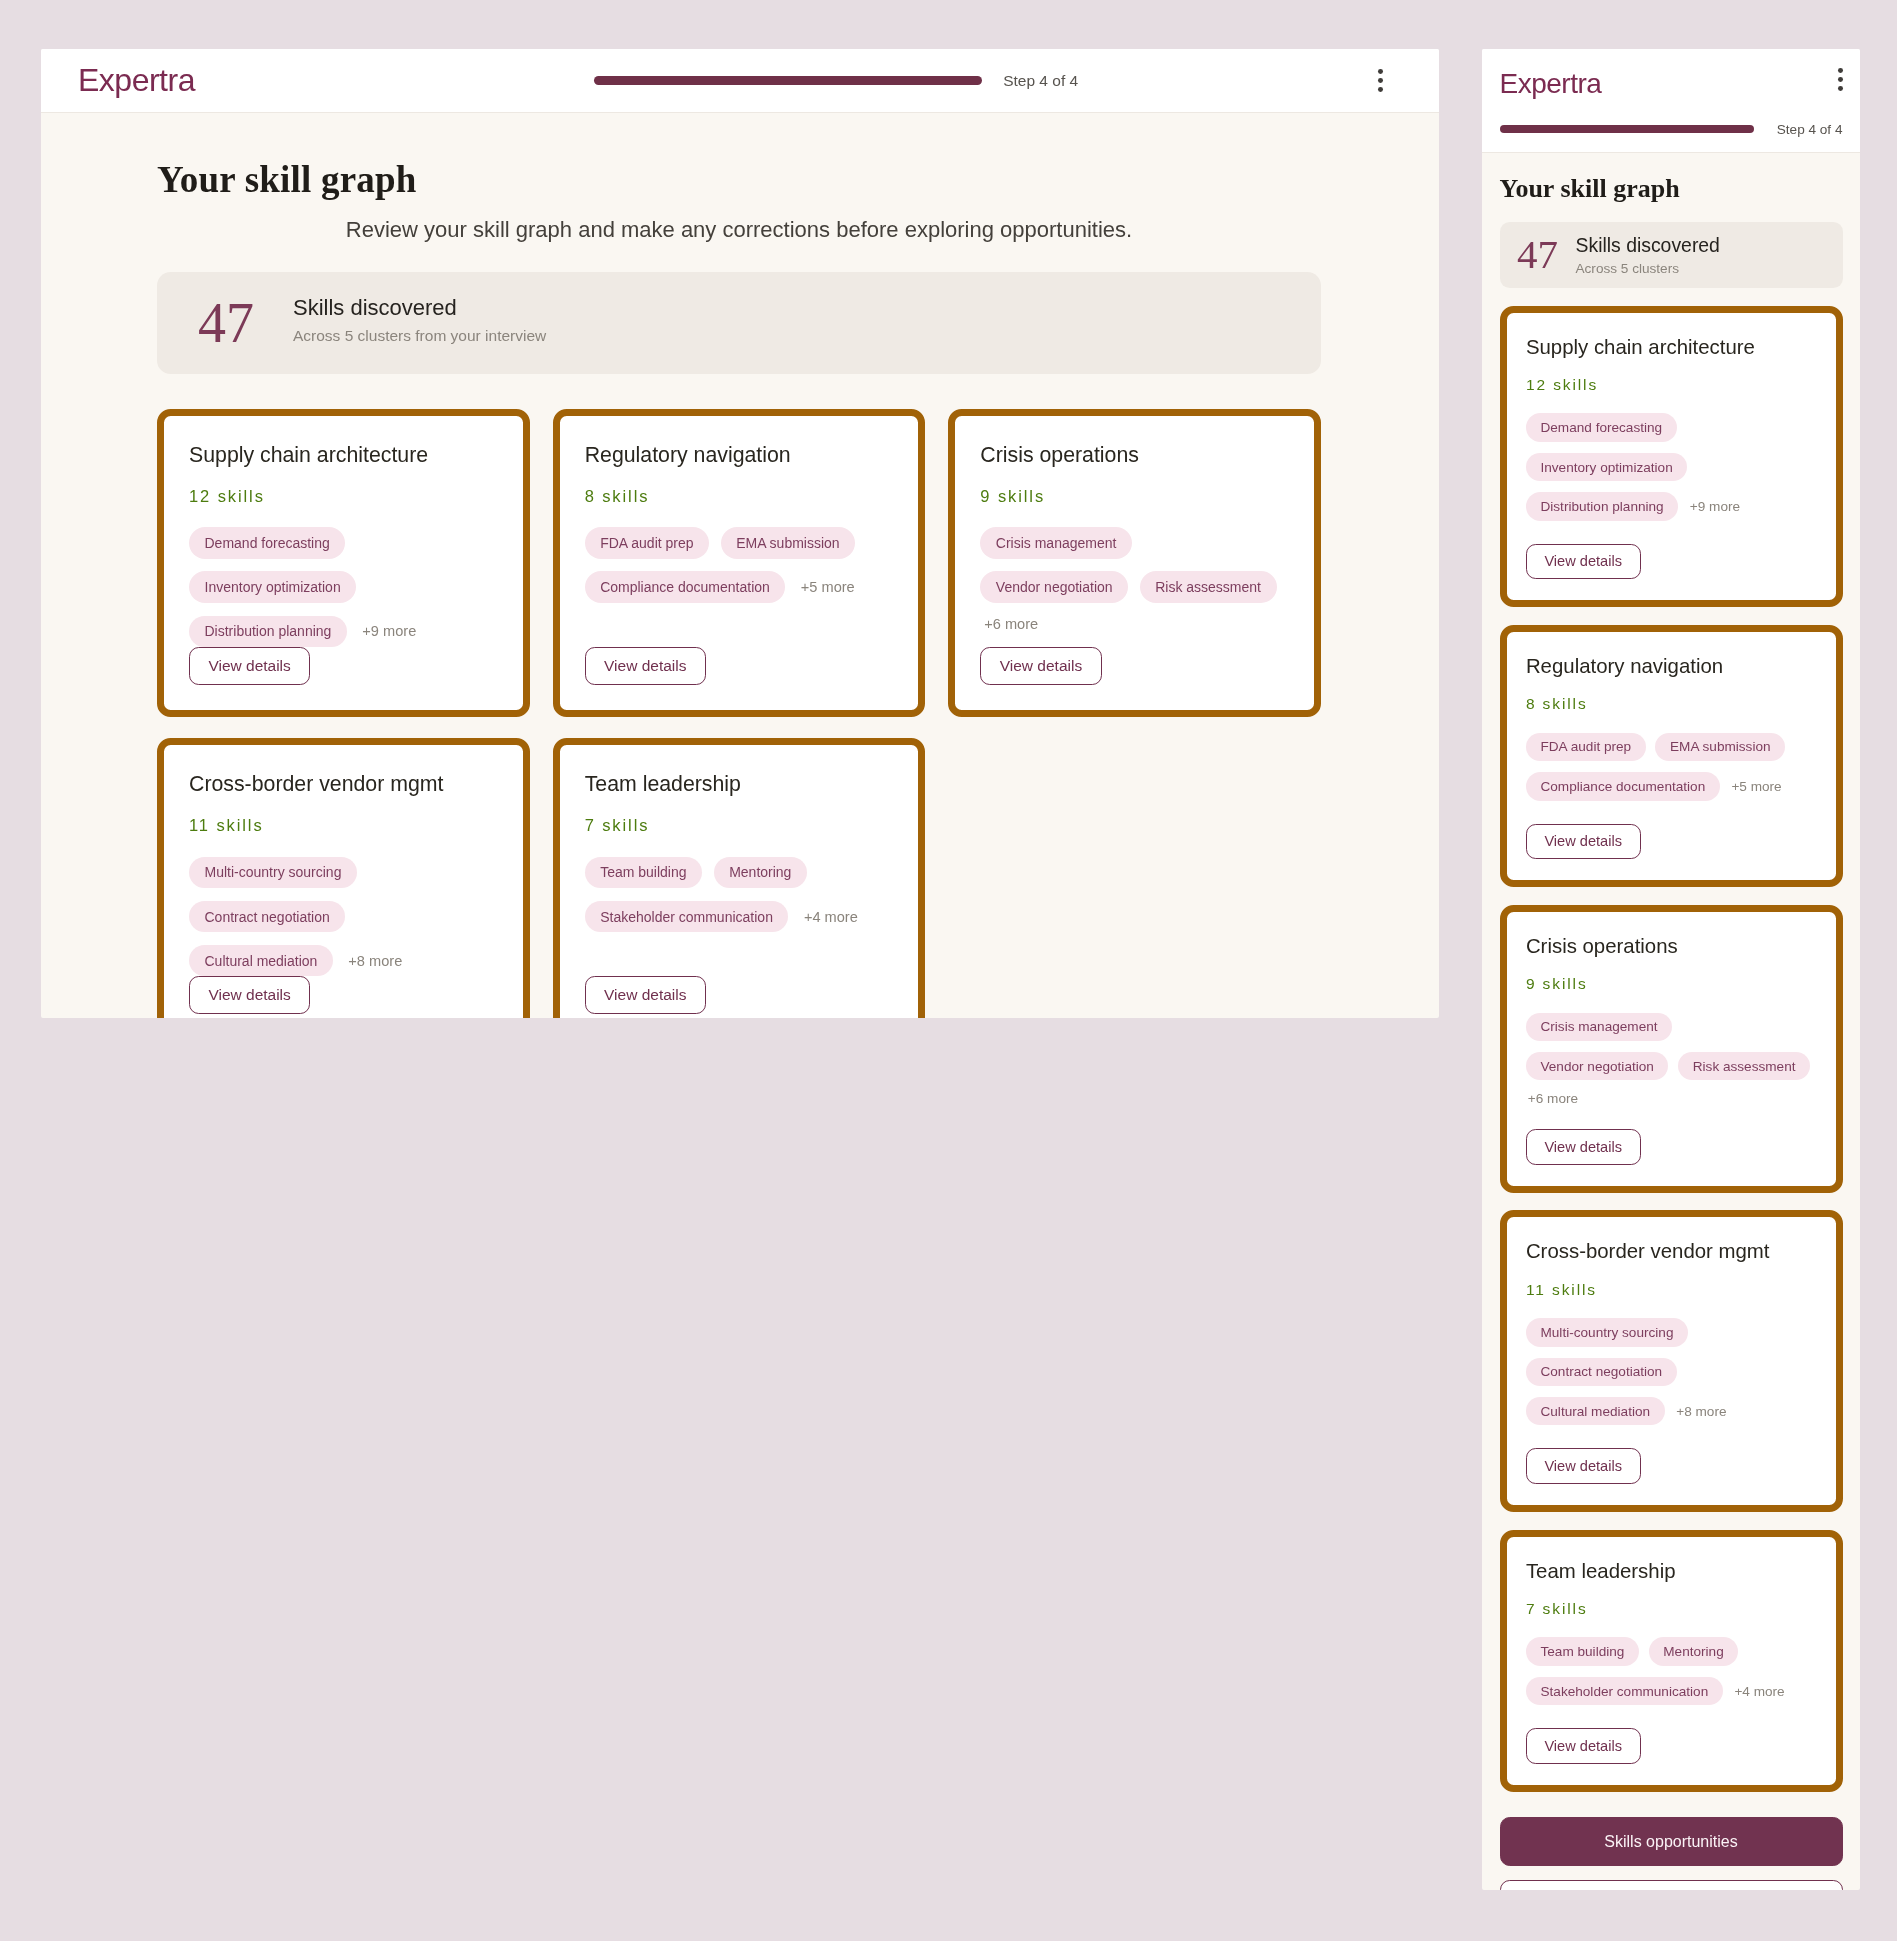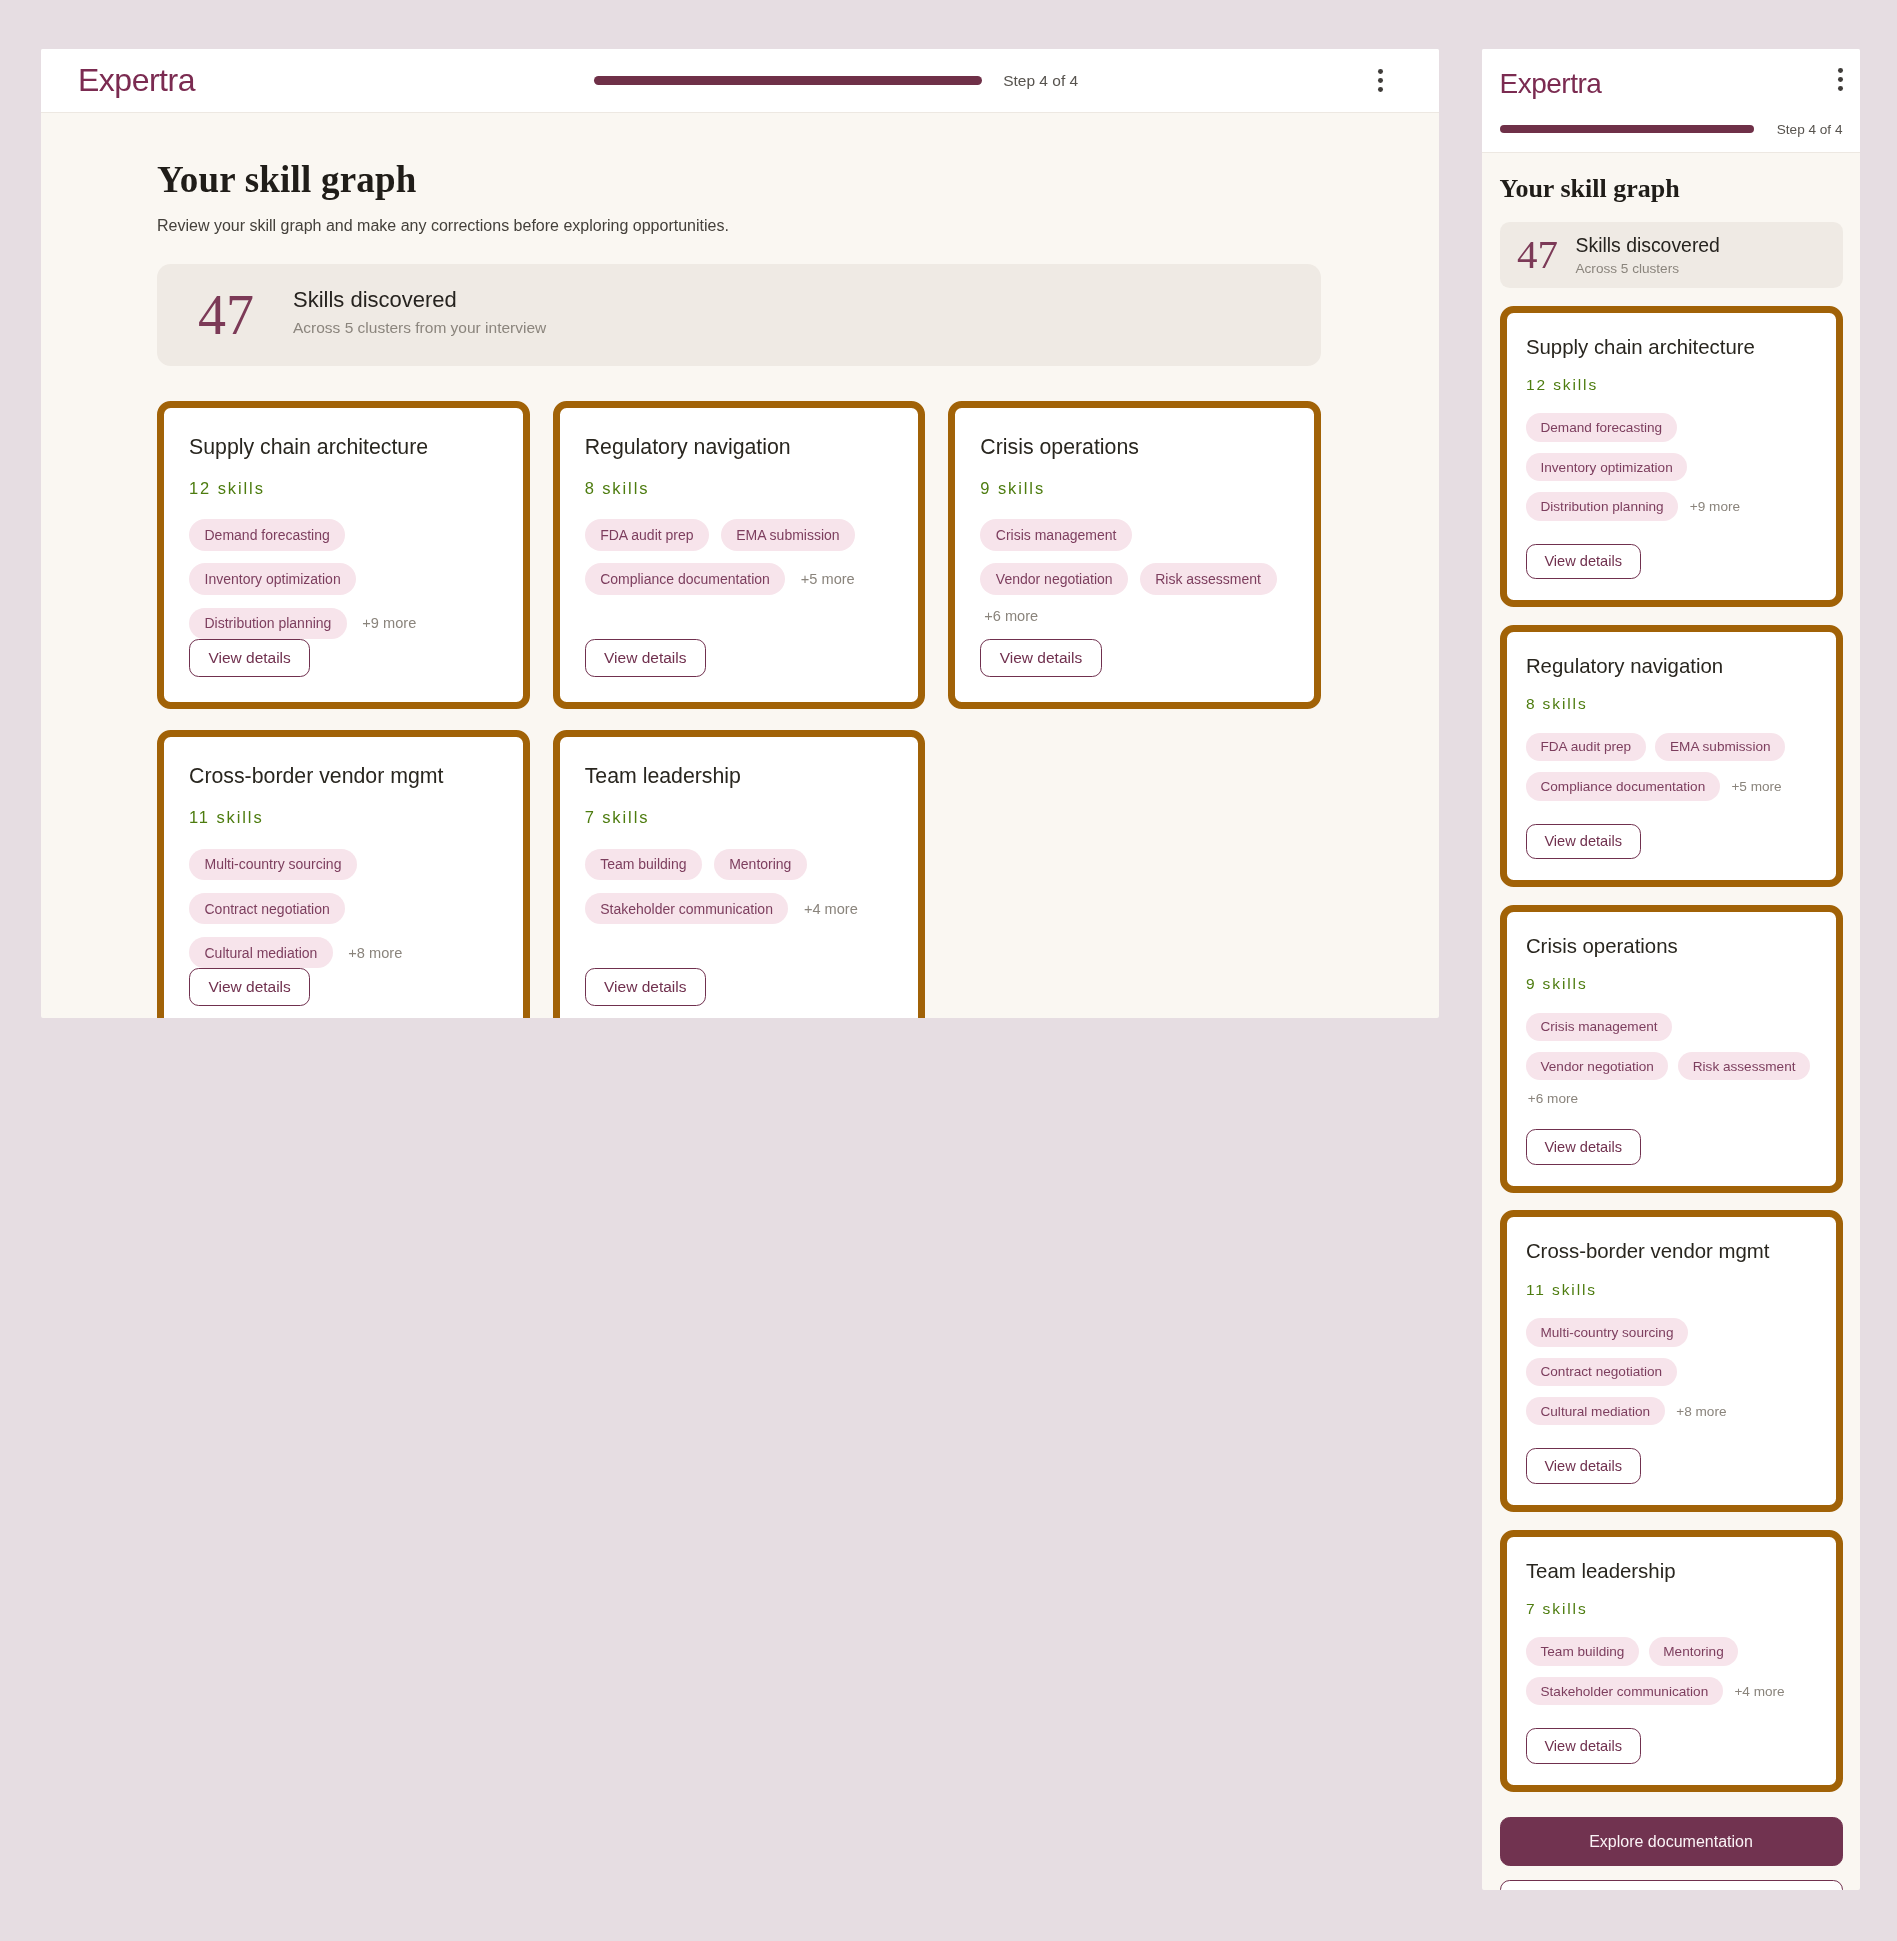--- a/index.html
+++ b/index.html
@@ -35,21 +35,21 @@
   .mobile .step { font-size:13.6px; }
 
   
   .desktop .body { padding:45px 118px 0 116px; }
   .mobile  .body { padding:21.3px 17.5px 19.4px 17.5px; }
 
   h1.title { font-family:"Liberation Serif", serif; font-weight:600; color:#201D19; }
   .desktop h1.title { font-size:37px; letter-spacing:0.2px; }
   .mobile  h1.title { font-size:26px; }
   p.subtitle { color:#44403B; }
-  .desktop p.subtitle { font-size:16px; margin-top:15.5px; }
+  .desktop p.subtitle { font-size:22px; margin-top:15.5px;text-align:center; }
   .mobile  p.subtitle { font-size:16px; line-height:1.6; margin-top:11.6px; }
 
   .banner { background:#EFEAE4; border-radius:13.6px; display:flex; align-items:flex-start; }
   .desktop .banner { margin-top:29px; padding:23px 41px; gap:39px; }
   .mobile  .banner { margin-top:17.5px; padding:11.6px 17.5px; gap:17.5px; border-radius:9.7px; }
   .count47 { font-family:"Liberation Serif", serif; color:#7C3A57; line-height:1; }
   .desktop .count47 { font-size:56px; }
   .mobile  .count47 { font-size:41px; }
   .banner-label { color:#26231F; }
   .desktop .banner-label { font-size:22px; }
@@ -264,18 +264,18 @@
       <div class="tags">
         <span class="tag">Team building</span>
         <span class="tag">Mentoring</span>
         <span class="tag">Stakeholder communication</span>
         <span class="more">+4 more</span>
       </div>
       <button class="vd">View details</button>
     </article>
 
     <div class="m-footer">
-      <button class="btn-fill">Explore documentation</button>
+      <button class="btn-fill">Skills opportunities</button>
       <button class="btn-outline">Edit skills</button>
     </div>
   </div>
 </aside>
 
 
 </body></html>

